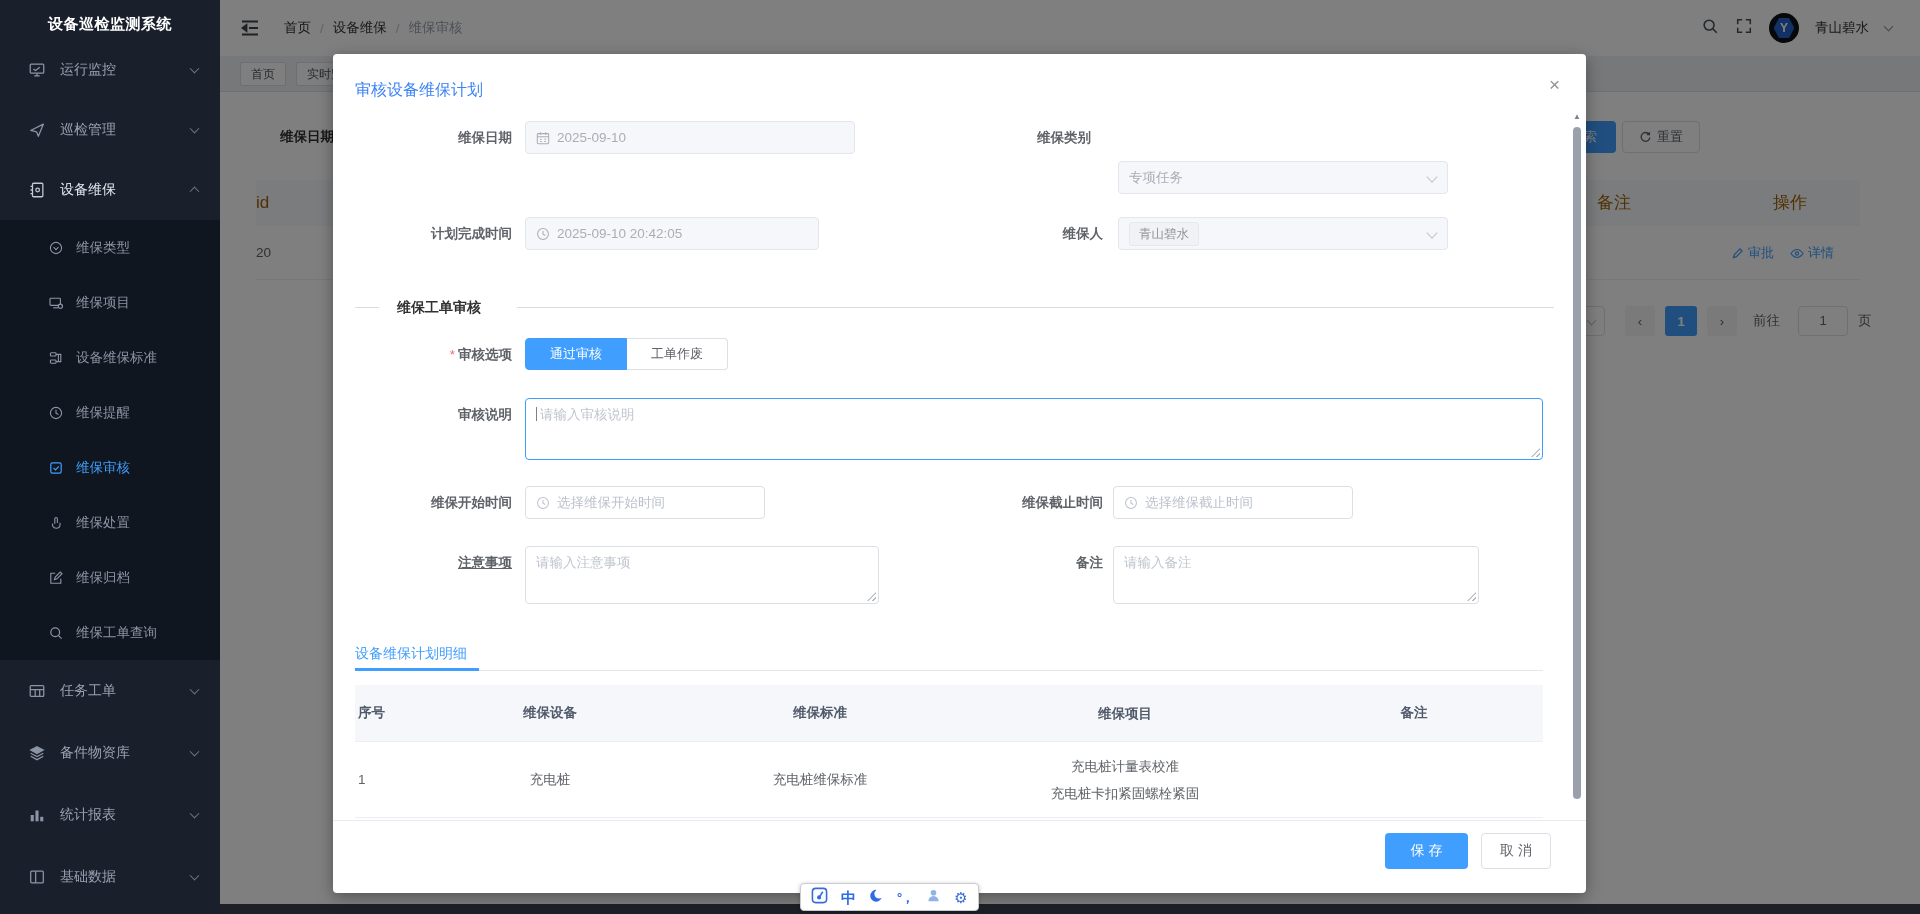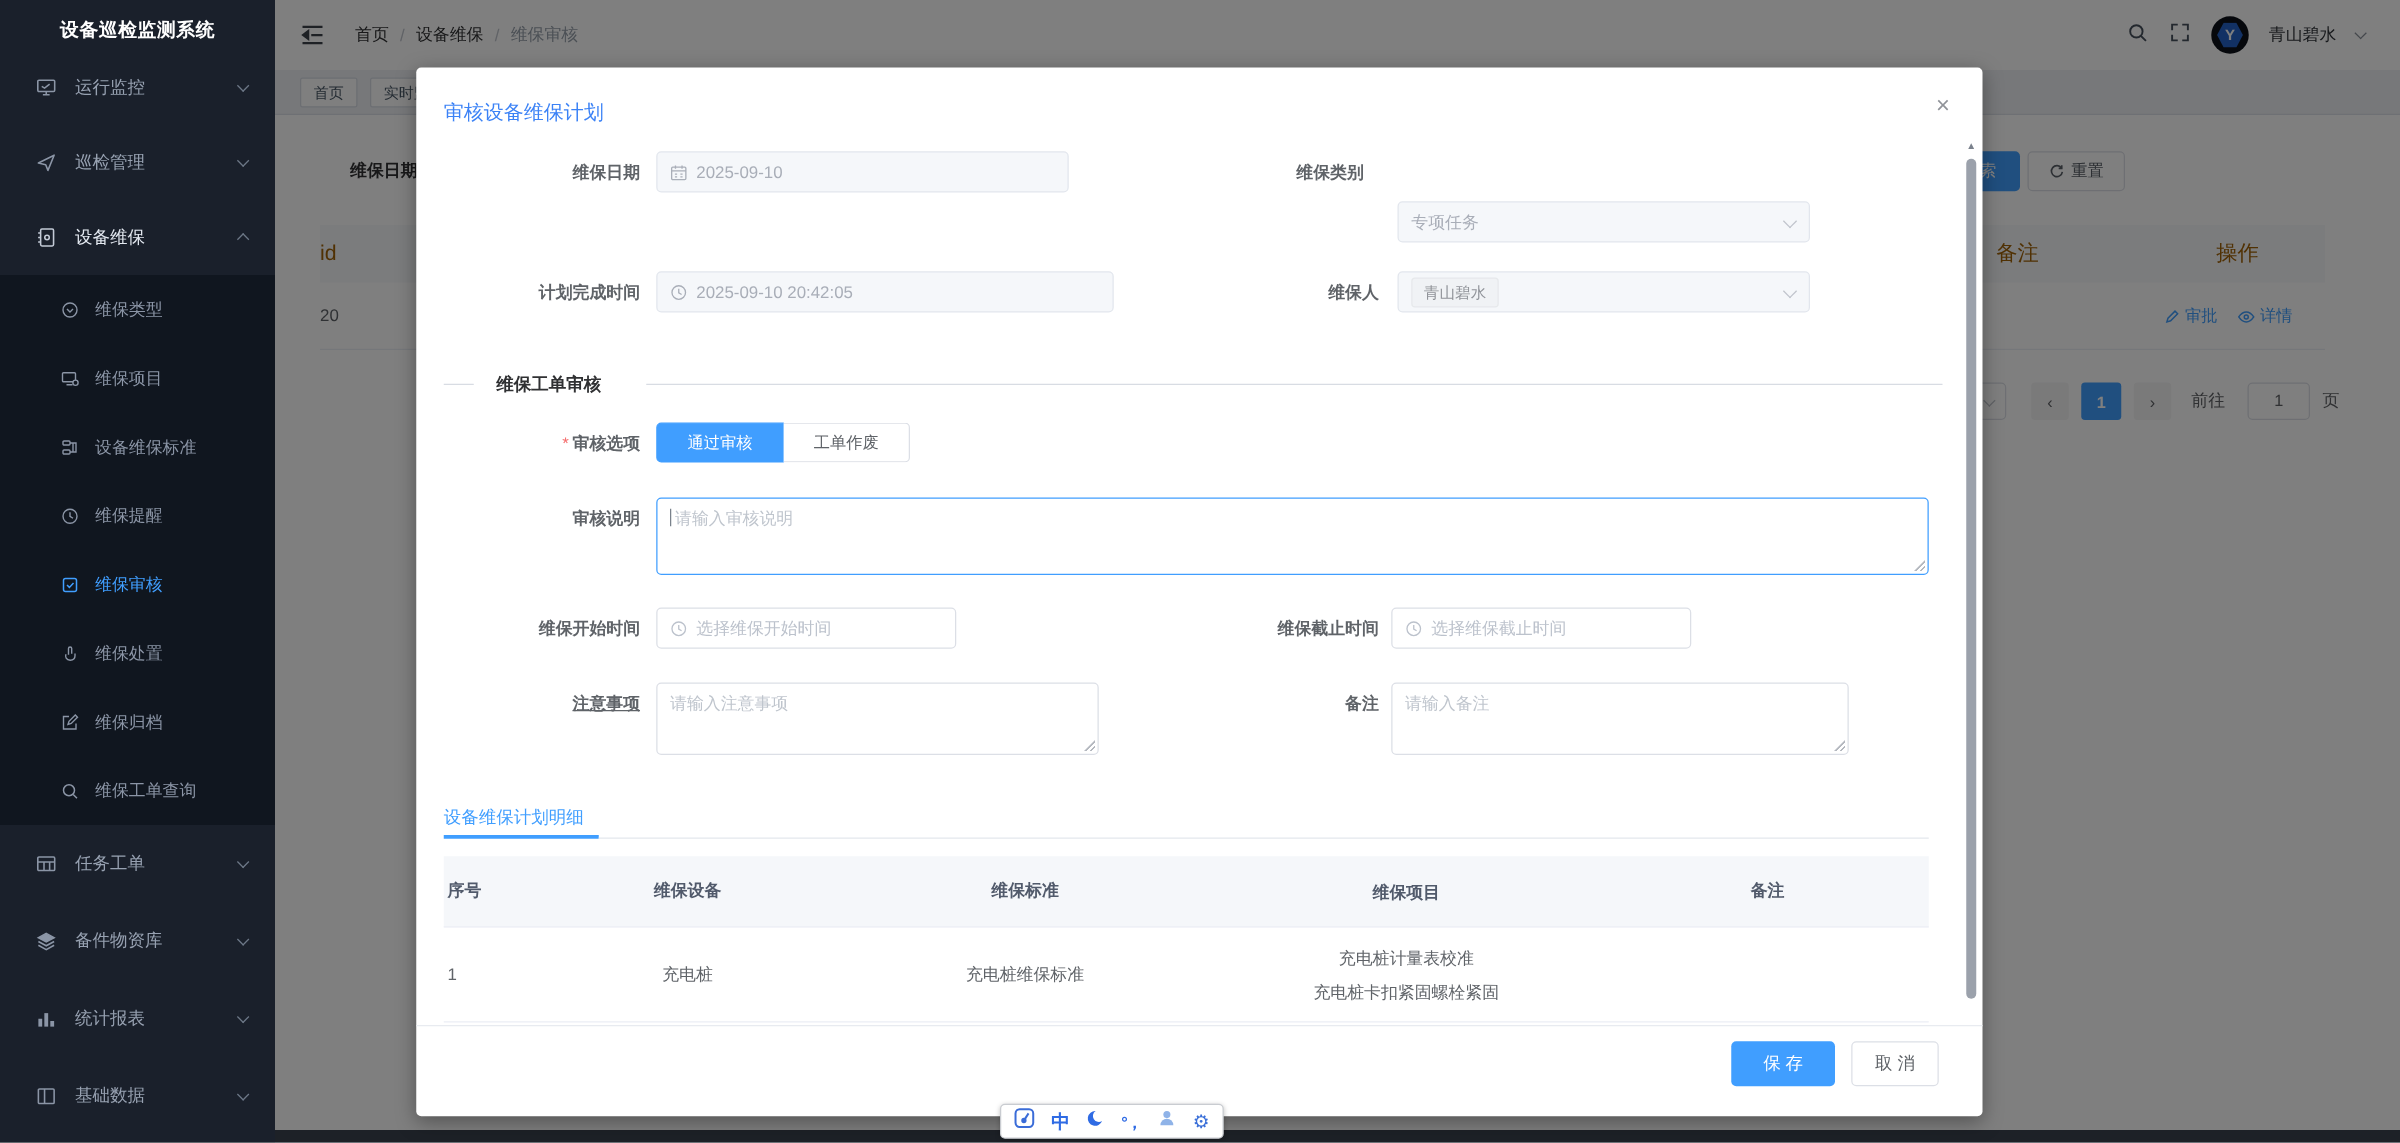--- a/index.html
+++ b/index.html
@@ -401,21 +401,21 @@
         </svg>
       <span>2025-09-10</span>
     </div>
     <div class="f-label" style="left:548px;width:210px;top:67px;">维保类别</div>
     <div class="f-box" style="left:785px;top:67px;width:330px;margin-top:40px;">
       <span>专项任务</span>
       <span class="sel-chv"></span>
     </div>
 
     <div class="f-label" style="left:0;width:179px;top:163px;">计划完成时间</div>
-    <div class="f-box" style="left:192px;top:163px;width:366px;">
+    <div class="f-box" style="left:192px;top:163px;width:294px;">
       <svg width="14" height="14" viewBox="0 0 16 16" fill="none" stroke="#a9aeb8" stroke-width="1.2">
           <circle cx="8" cy="8" r="6.2"></circle>
           <path d="M8 4.5v3.8l2.6 1.5"></path>
         </svg>
       <span>2025-09-10 20:42:05</span>
     </div>
     <div class="f-label" style="left:560px;width:210px;top:163px;">维保人</div>
     <div class="f-box" style="left:785px;top:163px;width:330px;">
       <span class="tag">青山碧水</span>
       <span class="sel-chv"></span>

